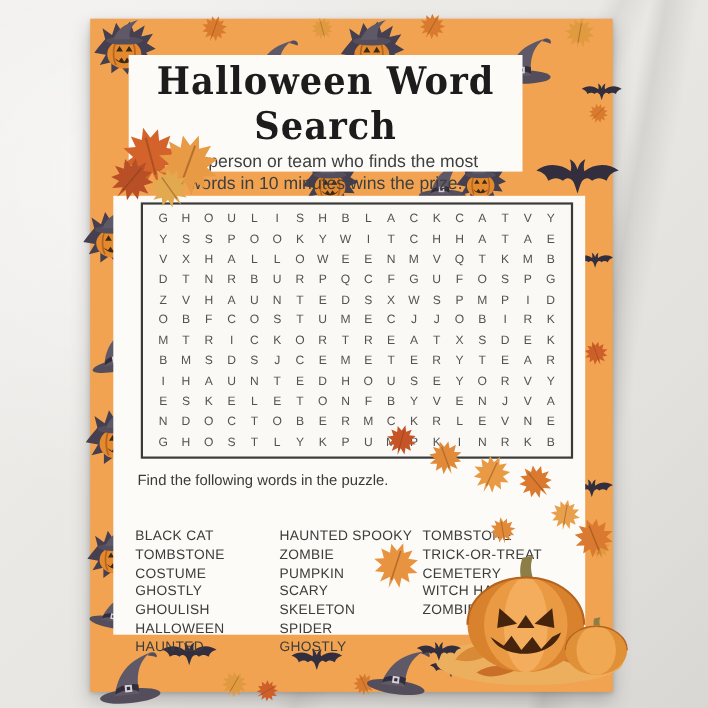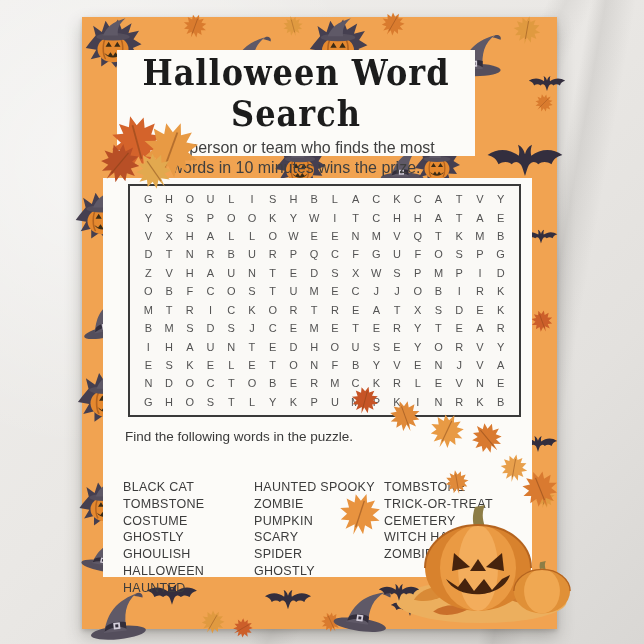--- a/index.html
+++ b/index.html
@@ -434,20 +434,21 @@
             <li>GHOSTLY</li>
             <li>GHOULISH</li>
             <li>HALLOWEEN</li>
             <li>HAUNTED</li>
           </ul>
           <ul class="word-col col-1">
             <li>HAUNTED SPOOKY</li>
             <li>ZOMBIE</li>
             <li>PUMPKIN</li>
             <li>SCARY</li>
+            <li>SKELETON</li>
             <li>SPIDER</li>
             <li>GHOSTLY</li>
           </ul>
           <ul class="word-col col-2">
             <li>TOMBSTONE</li>
             <li>TRICK-OR-TREAT</li>
             <li>CEMETERY</li>
             <li>WITCH HAT</li>
             <li>ZOMBIE</li>
           </ul>

